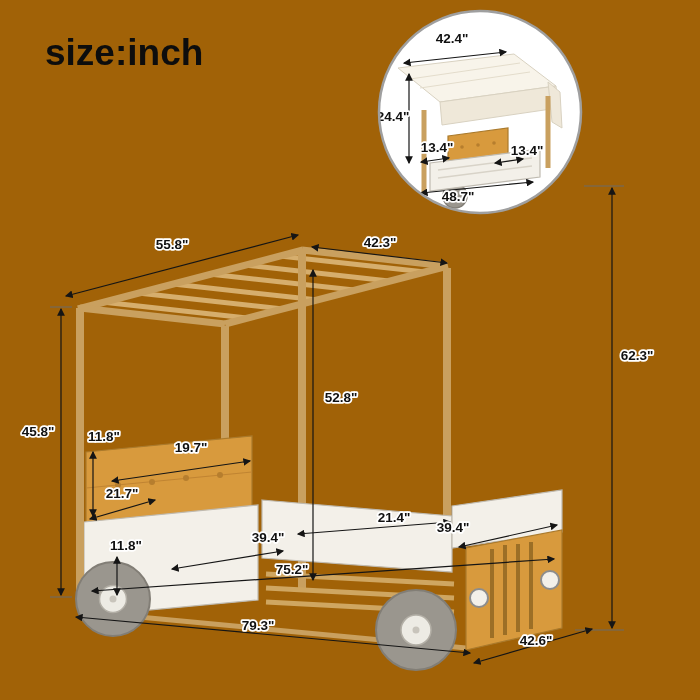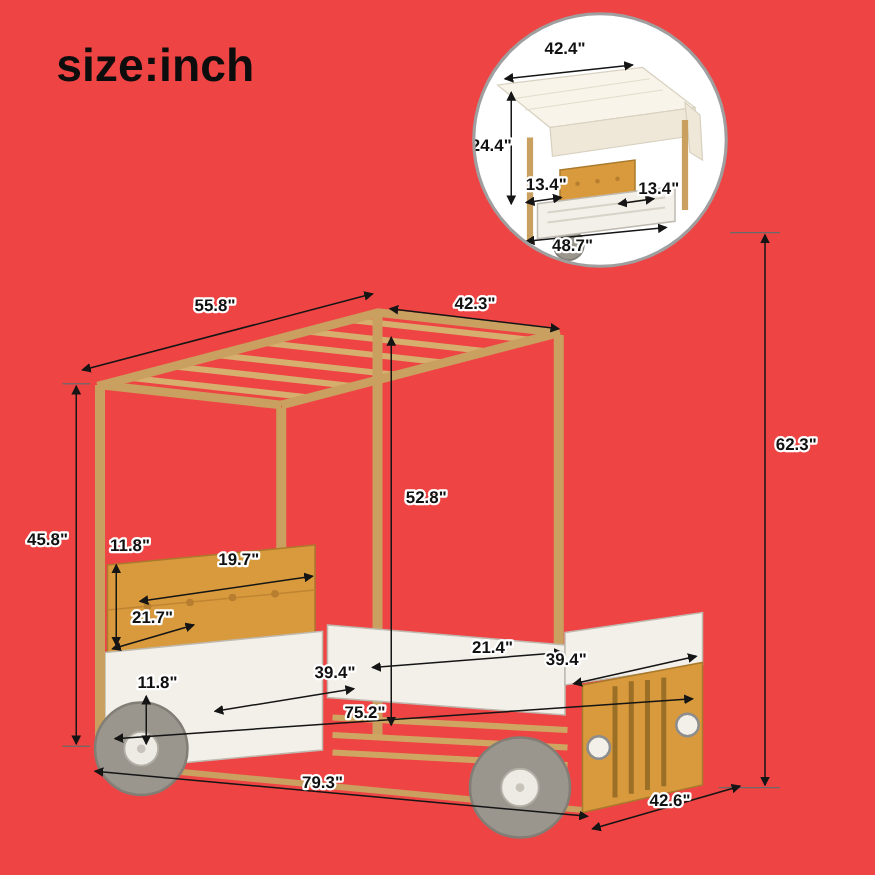--- a/index.html
+++ b/index.html
@@ -1,16 +1,16 @@
 <!DOCTYPE html>
 <html><head>
 <meta charset="utf-8">
 <style>
   html,body{margin:0;padding:0;background:#ffffff;}
-  .stage{position:relative;width:700px;height:700px;background:#ef4444;overflow:hidden;
+  .stage{position:relative;width:700px;height:700px;background:#a16207;overflow:hidden;
          font-family:"Liberation Sans",sans-serif;}
   svg{display:block;}
   .dim{stroke:#151515;stroke-width:1.2;fill:none;}
   .tick{stroke:#6a6a6a;stroke-width:1;fill:none;}
   .dimtxt{font-family:"Liberation Sans",sans-serif;font-weight:bold;font-size:13.5px;fill:#111;
           paint-order:stroke;stroke:#ffffff;stroke-width:3.5px;stroke-linejoin:round;text-anchor:middle;}
   .title{font-family:"Liberation Sans",sans-serif;font-weight:bold;font-size:37px;fill:#0d0d0d;}
   .beam{stroke:#c9a05f;stroke-width:7;fill:none;}
   .crossbar{stroke:#d6ae6d;stroke-width:5;fill:none;}
   .post{stroke:#c9a05f;stroke-width:8;fill:none;}

